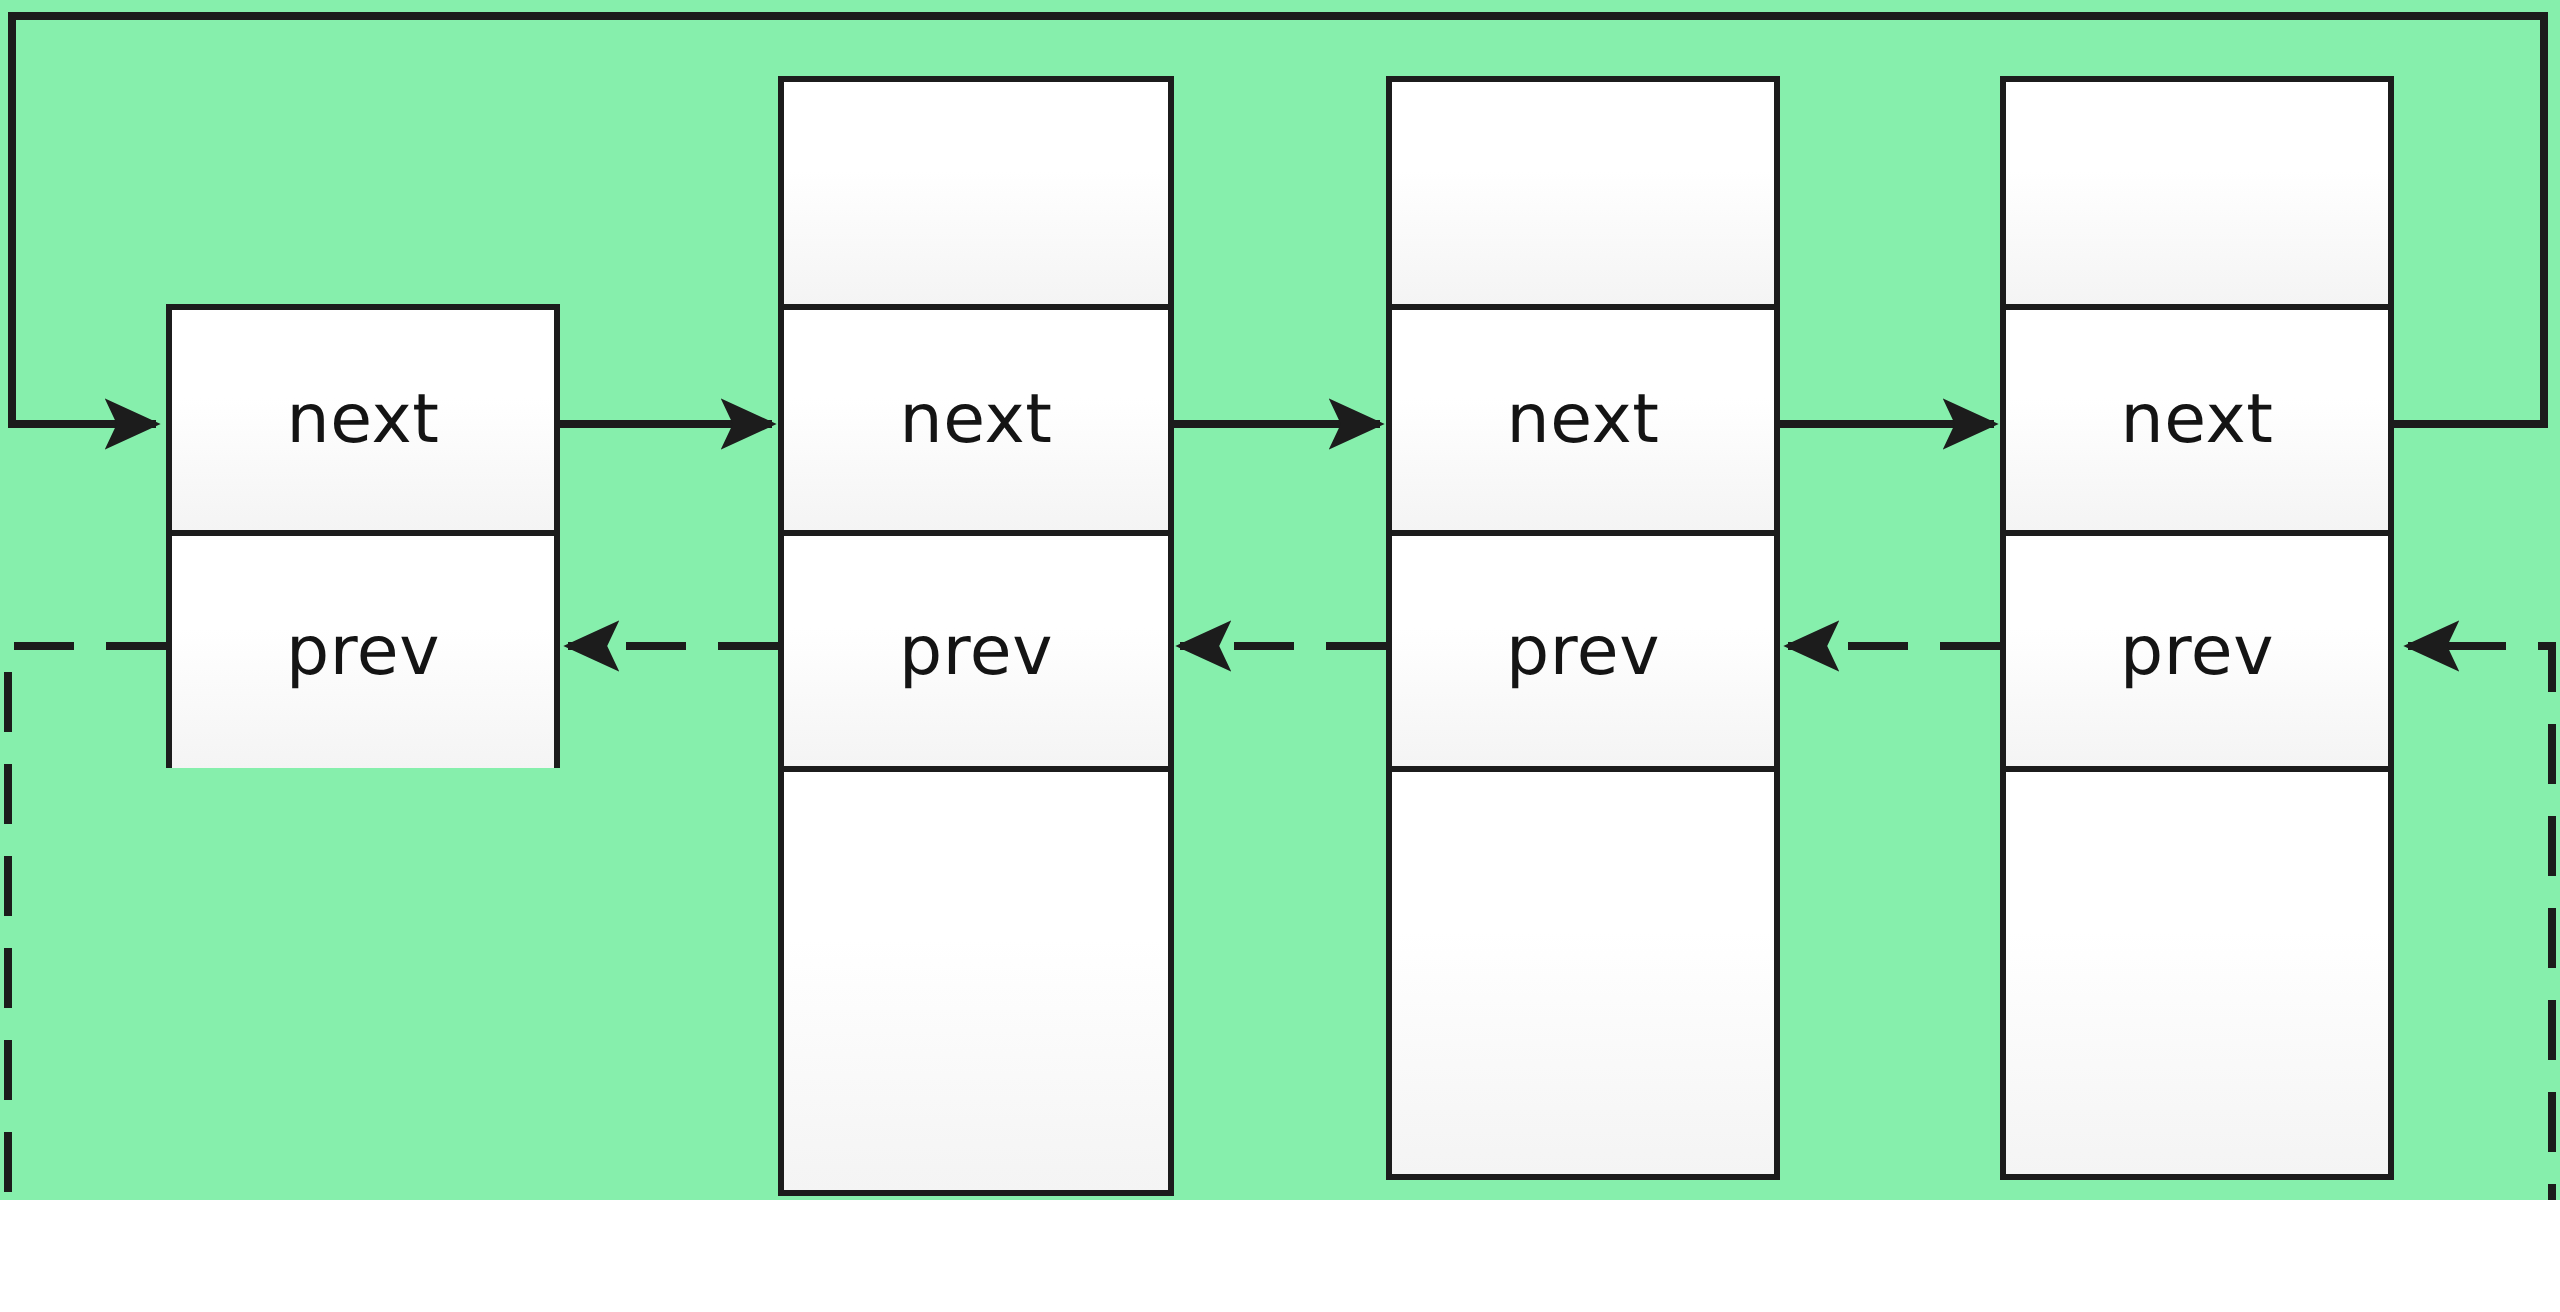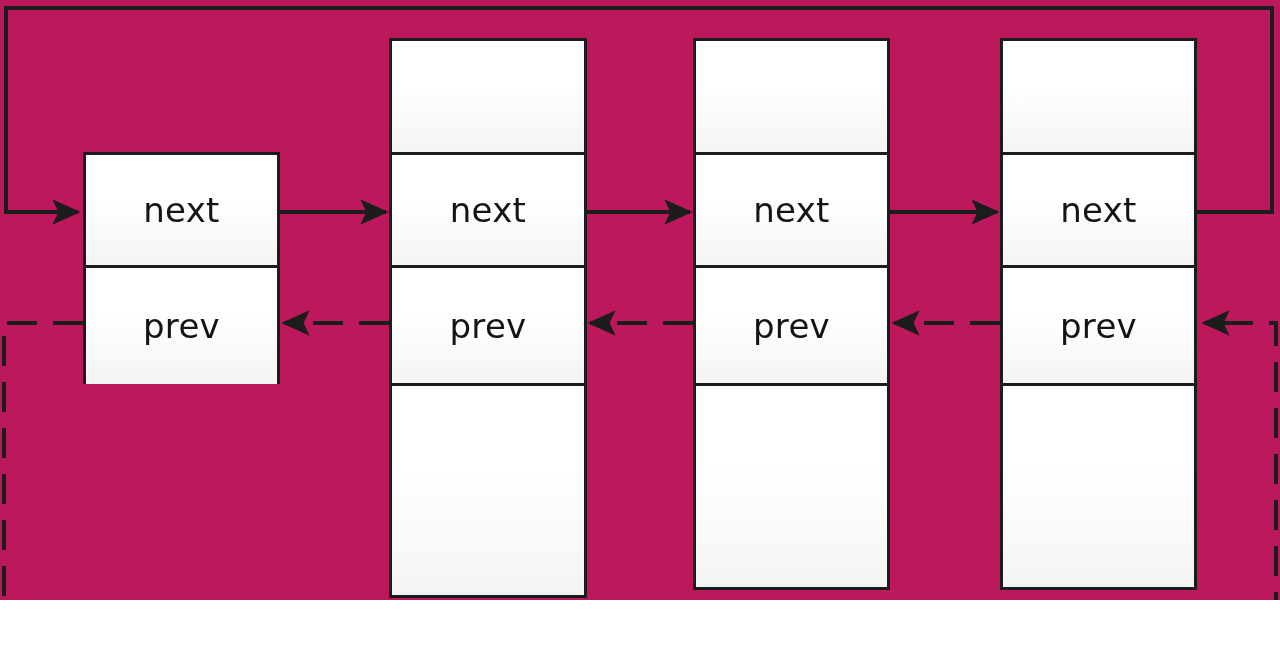--- a/index.html
+++ b/index.html
@@ -7,21 +7,21 @@
     padding: 0;
     background: #ffffff;
   }
   body {
     font-family: "DejaVu Sans", sans-serif;
   }
   #diagram-root {
     position: relative;
     width: 1280px;
     height: 600px;
-    background: #be185d;
+    background: #86efac;
     overflow: hidden;
   }
   #diagram-svg {
     position: absolute;
     left: 0;
     top: 0;
     width: 1280px;
     height: 656px;
   }
   .node-box {

